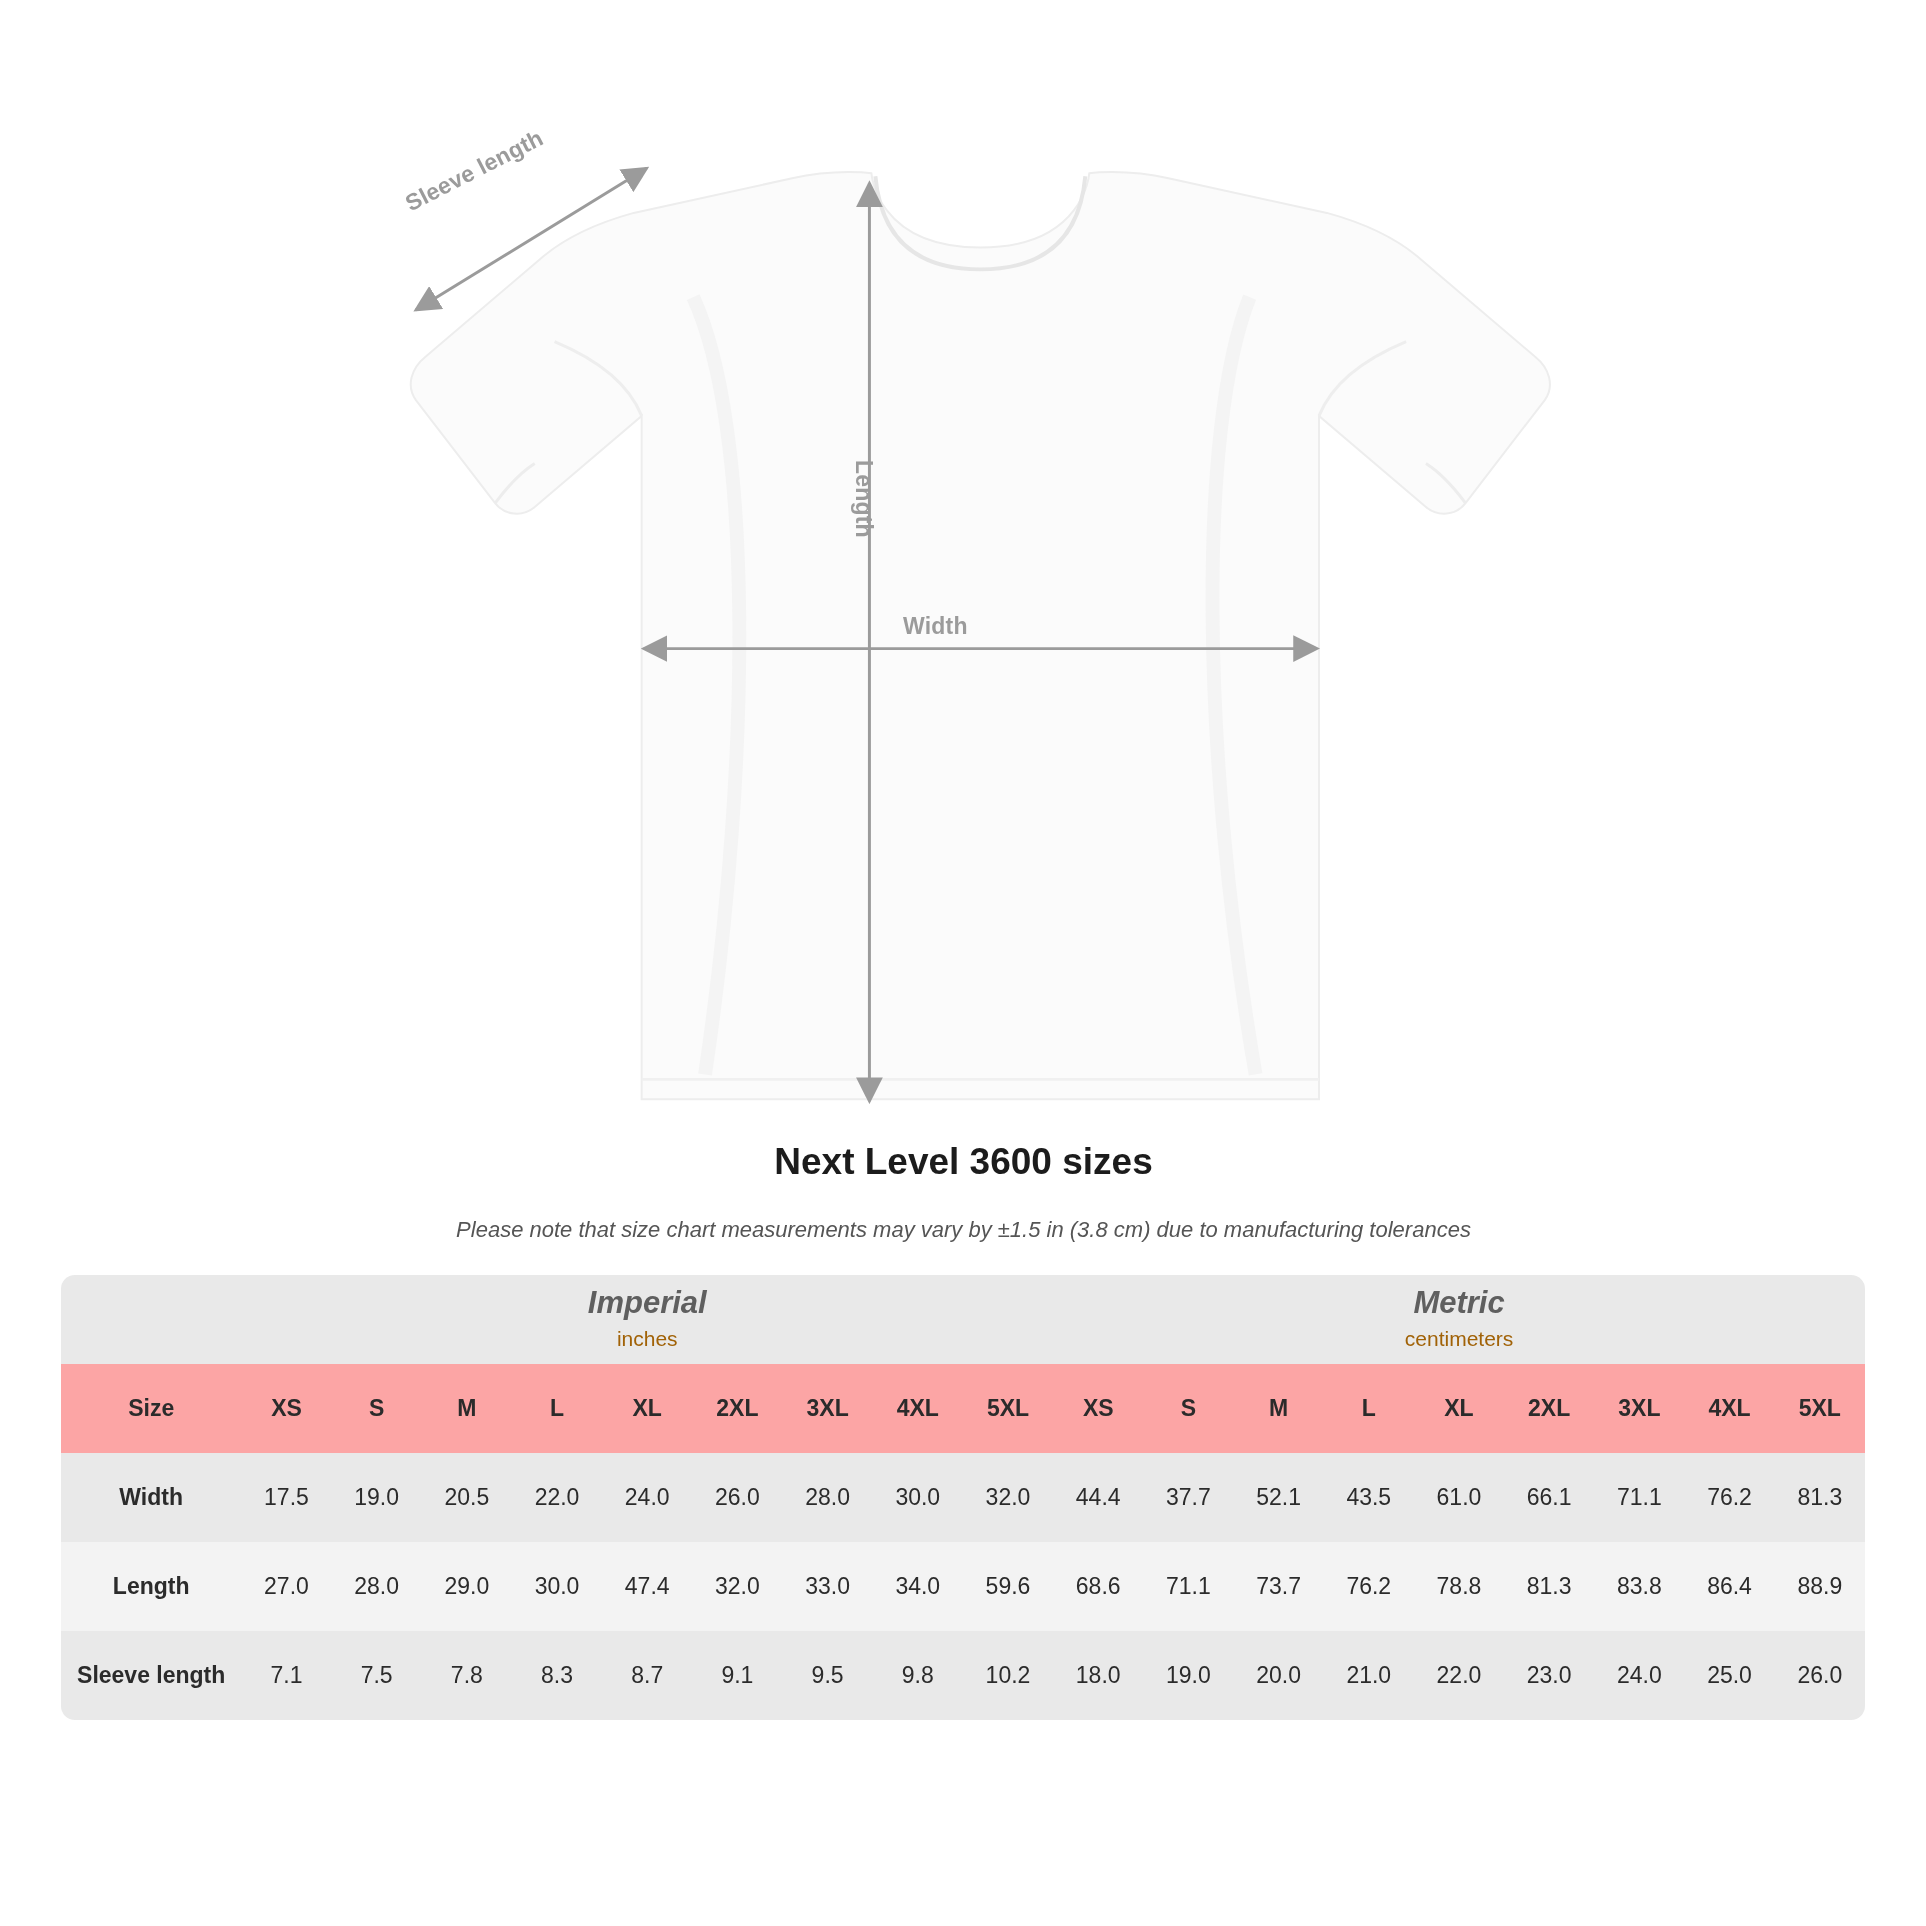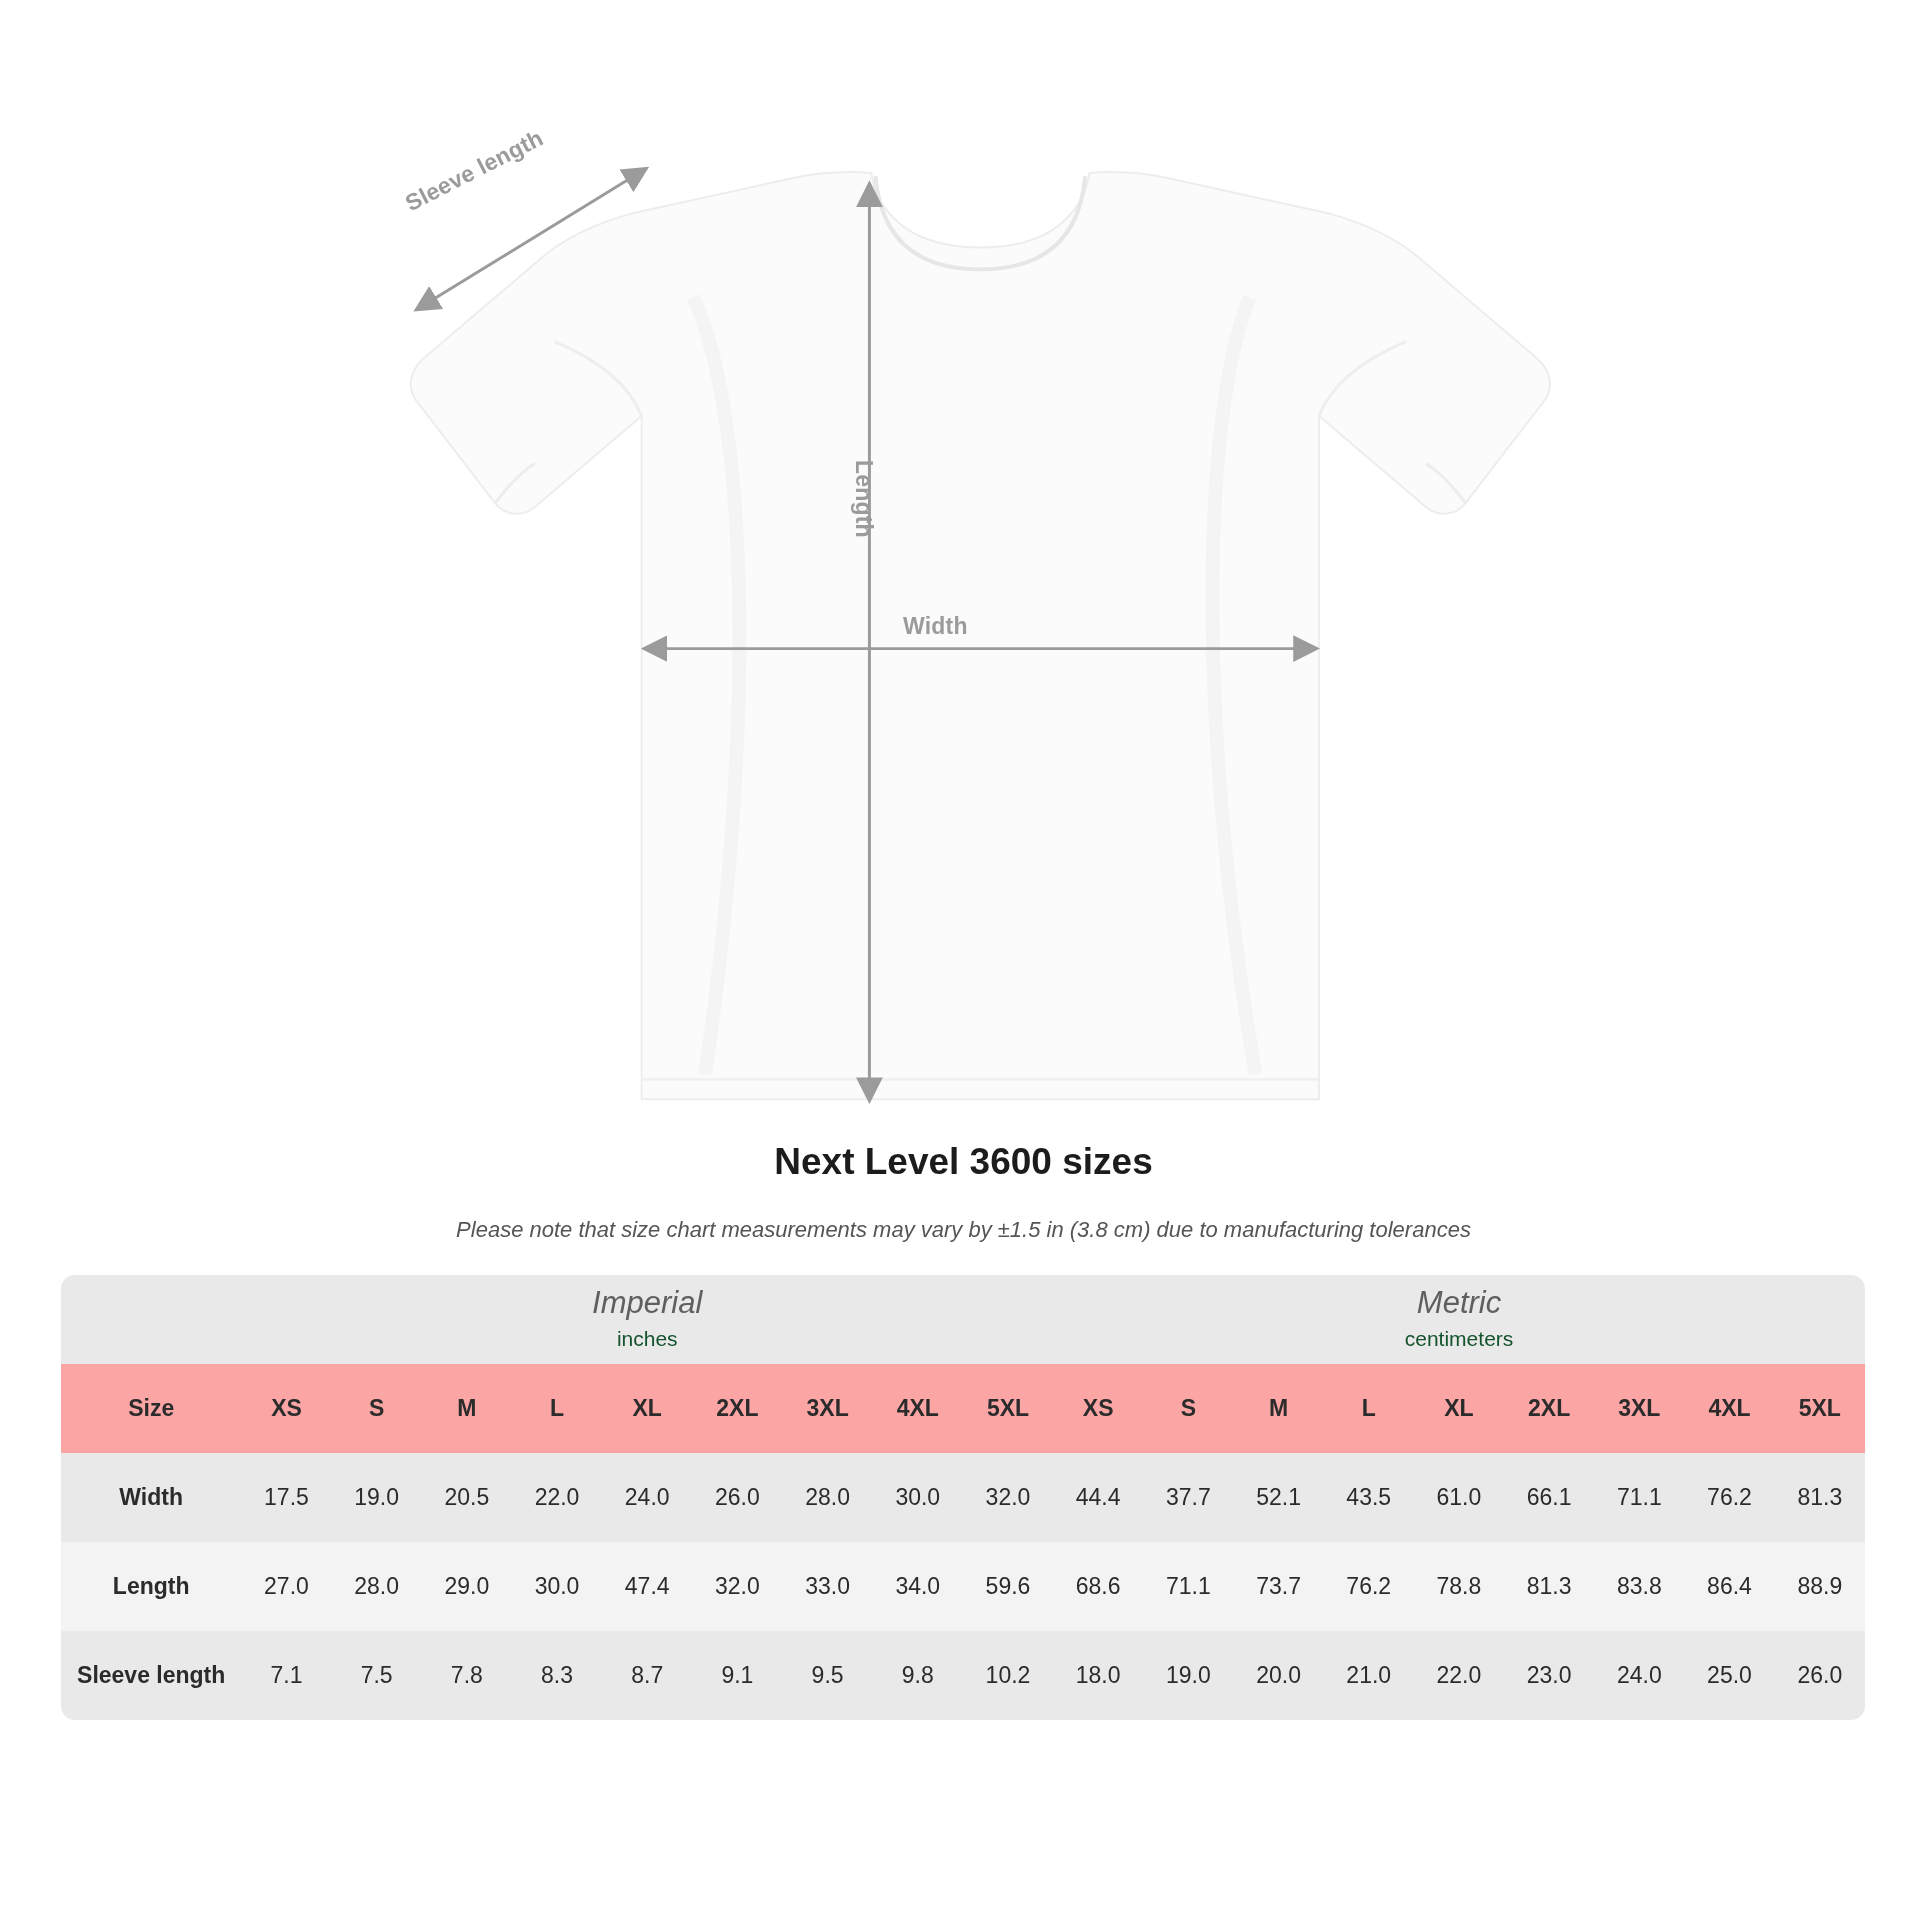--- a/index.html
+++ b/index.html
@@ -98,28 +98,28 @@
   }
   .unit-row td:first-child {
     border-top-left-radius: 14px;
   }
   .unit-row td:last-child {
     border-top-right-radius: 14px;
     text-align: center;
   }
   .unit-name {
     font-size: 31px;
-    font-weight: normal;
+    font-weight: bold;
     font-style: italic;
     color: #5f5f5f;
     line-height: 1.25;
   }
   .unit-sub {
     font-size: 21px;
-    color: #14532d;
+    color: #a16207;
     line-height: 1.5;
   }
 
   .head-row td {
     background: #fca5a5;
     font-weight: bold;
     color: #3a3a3a;
     height: 91px;
   }
   .row-odd td { background: #e9e9e9; }

